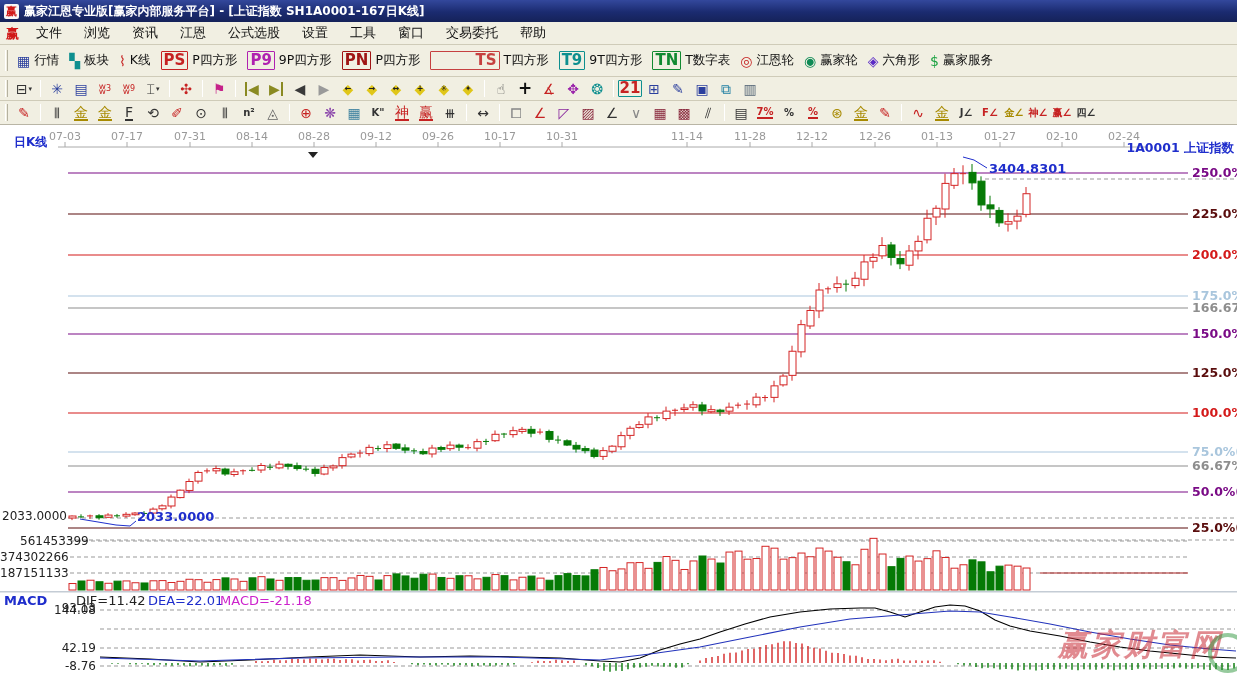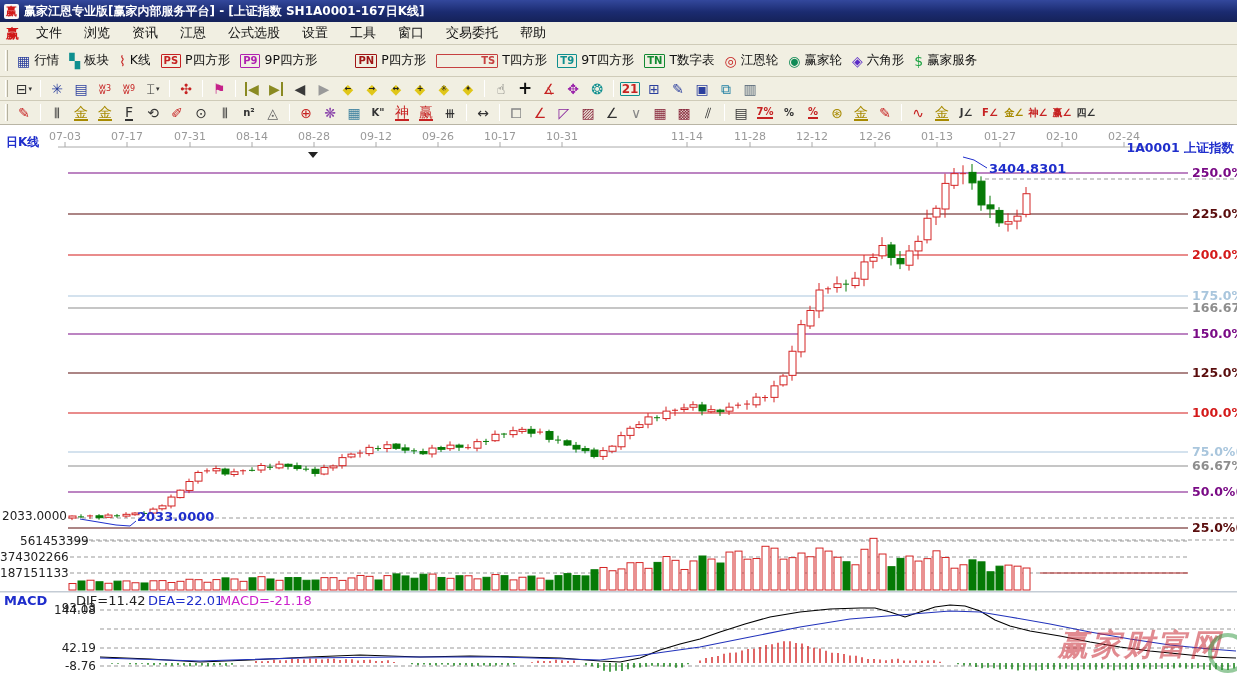--- a/index.html
+++ b/index.html
@@ -22,41 +22,41 @@
   .tbar { position:absolute; left:0; width:1237px; background:#f1efe2; border-bottom:1px solid #cfcbb8;
     display:flex; align-items:center; padding-left:3px; }
   #toolbar1 { top:45px; height:32px; font-size:12.5px; color:#111; }
   #toolbar2 { top:77px; height:24px; }
   #toolbar3 { top:101px; height:24px; border-bottom:1px solid #b9b5a5; }
   .grip { width:3px; height:70%; border-left:1px solid #fff; border-right:1px solid #b5b19f; margin:0 4px 0 2px; flex:none; }
   .tsep { width:1px; height:70%; background:#b5b19f; border-right:1px solid #fff; margin:0 4px; flex:none; }
   .t1item { display:flex; align-items:center; margin:0 5px; cursor:default; white-space:nowrap; }
   .t1item .ticon { margin-right:4px; }
   .ticon { display:inline-flex; align-items:center; justify-content:center; font-size:14px; line-height:1; }
-  .ticon.boxed { border:1px solid currentColor; font-size:10px; font-weight:bold; padding:1px 2px; border-radius:1px; }
+  .ticon.boxed { border:1px solid currentColor; font-size:15px; font-weight:bold; padding:1px 2px; border-radius:1px; }
   .tbtn { position:relative; width:22px; height:20px; display:inline-flex; align-items:center; justify-content:center;
     margin:0 1px; font-size:13px; cursor:default; border:1px solid transparent; }
   .tbtn .caret { font-size:7px; color:#333; margin-left:1px; }
   .tbtn .ov { position:absolute; left:0; top:0; width:100%; height:100%; display:flex; align-items:center;
     justify-content:center; font-size:8px; color:#222; font-style:normal; font-weight:bold; }
   .tbtn .sub { font-size:8px; vertical-align:sub; }
   .tbtn .under { border-bottom:2px double currentColor; line-height:1; }
   .tbtn .barl { border-left:2px solid currentColor; padding-left:1px; }
   .tbtn .barr { border-right:2px solid currentColor; padding-right:1px; }
   .tbtn .big { font-size:17px; font-weight:bold; }
-  .tbtn .boxed { border:1px solid #0e8f8f; font-size:12px; font-weight:bold; padding:0 1px; }
+  .tbtn .boxed { border:1px solid #0e8f8f; font-size:15px; font-weight:bold; padding:0 1px; }
   .tbtn .txt { font-size:10px; font-weight:bold; }
   
   #chart-wrap { position:absolute; left:0; top:125px; width:1237px; height:548px; background:#fff; }
   #chart-svg { position:absolute; left:0; top:0; }
   svg text { font-family:"DejaVu Sans","Liberation Sans",sans-serif; }
   .ov-lbl { position:absolute; white-space:nowrap; font-size:12px; color:#222; }
   .blue { color:#1f2ecc; }
   .right-col { text-align:right; width:67px; left:0; }
-  #lbl-kline { left:6px; top:9px; font-weight:bold; }
+  #lbl-kline { left:14px; top:9px; font-weight:bold; }
   #lbl-symbol { right:3px; top:15px; font-weight:bold; font-size:12.5px; }
   #ann-start { left:137px; top:384px; font-weight:bold; font-size:13px; }
   #ann-peak { left:989px; top:36px; font-weight:bold; font-size:13px; }
   #axis-price { top:384px; }
   #vol-lbl-0 { top:409px;margin-left:20px; } #vol-lbl-1 { top:425px; } #vol-lbl-2 { top:441px; }
   #macd-title { left:4px; top:468px; color:#1f2ecc; font-weight:bold; font-size:13px; }
   #macd-dif { left:76px; top:468px; font-size:13px; }
   #macd-dea { left:148px; top:468px; color:#1f2ecc; font-size:13px; }
   #macd-hist { left:220px; top:468px; color:#cc22cc; font-size:13px; }
   .macd-ax { text-align:right; width:96px; left:0; }
@@ -108,21 +108,21 @@
       </span>
       <span class="t1item">
         <span class="ticon boxed" style="color: rgb(198, 34, 34);">PS</span>
         <span>P四方形</span>
       </span>
       <span class="t1item">
         <span class="ticon boxed" style="color: rgb(176, 34, 176);">P9</span>
         <span>9P四方形</span>
       </span>
       <span class="t1item">
-        <span class="ticon boxed" style="color: rgb(160, 21, 21); margin-left: 28px;">PN</span>
+        <span class="ticon boxed" style="color: rgb(160, 21, 21);">PN</span>
         <span>P四方形</span>
       </span>
       <span class="t1item">
         <span class="ticon boxed" style="color: rgb(198, 64, 64); padding-left: 44px;">TS</span>
         <span>T四方形</span>
       </span>
       <span class="t1item">
         <span class="ticon boxed" style="color: rgb(14, 143, 143);">T9</span>
         <span>9T四方形</span>
       </span>

